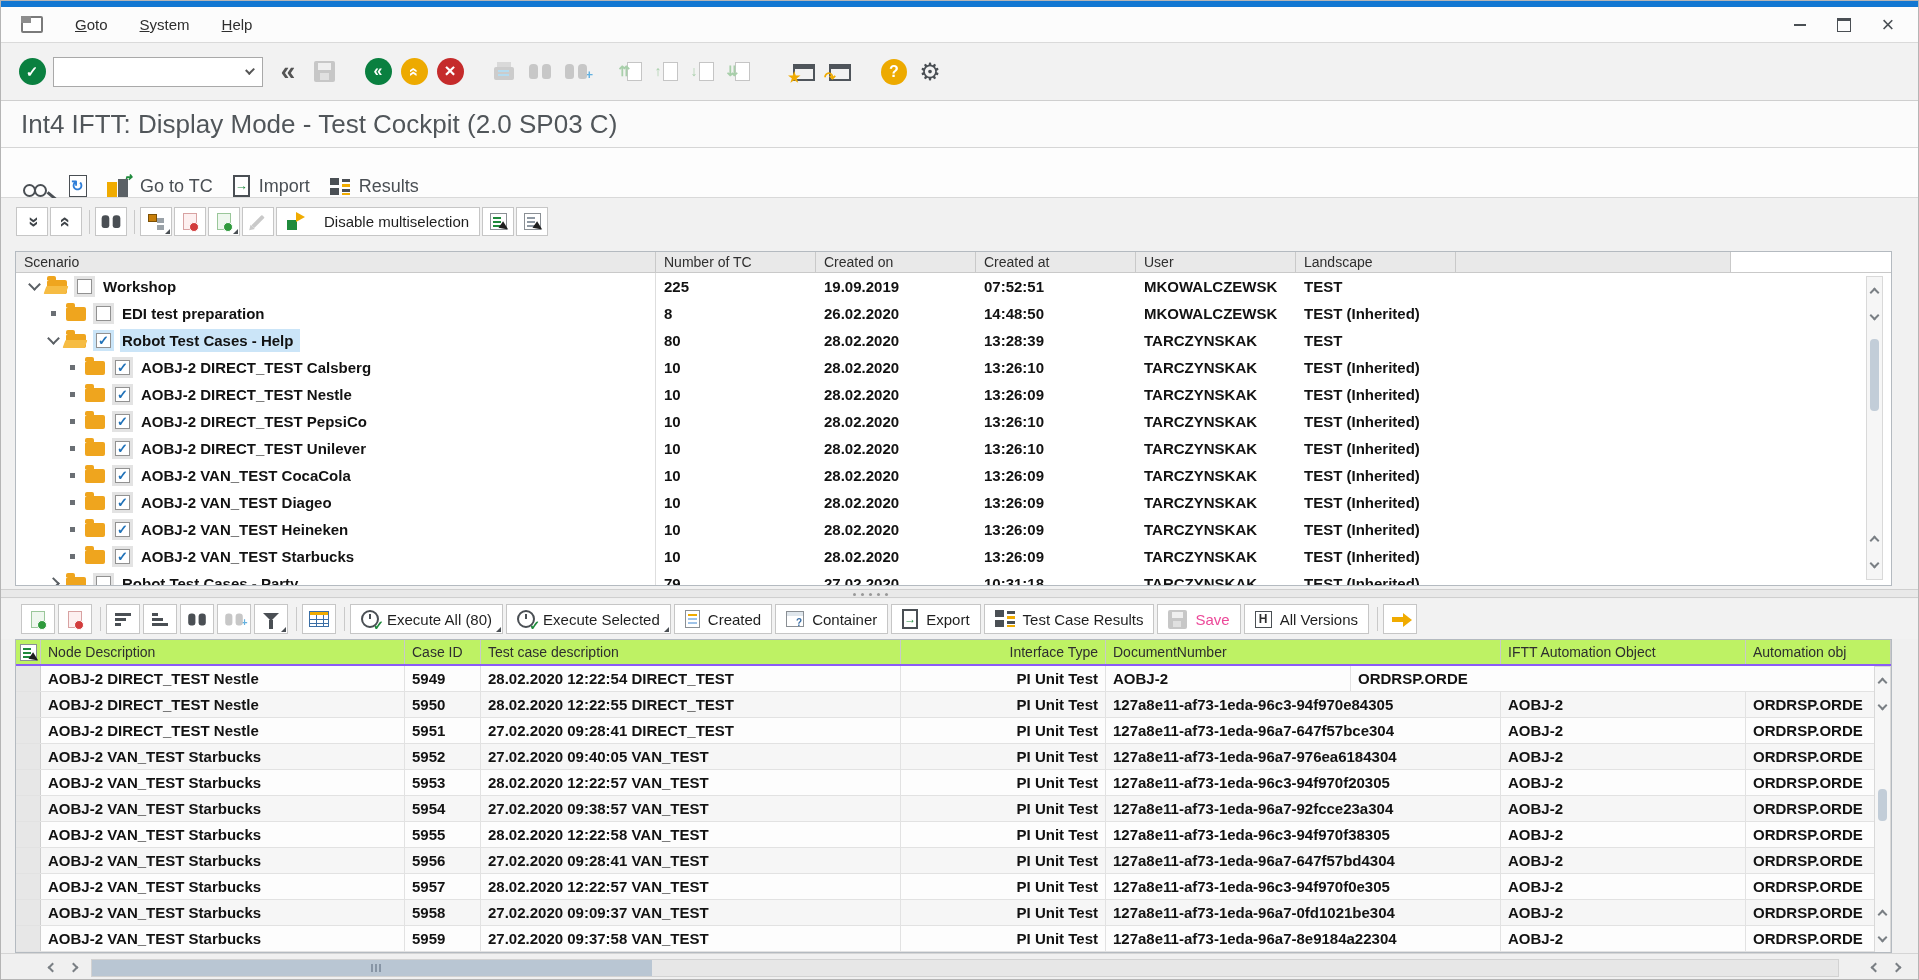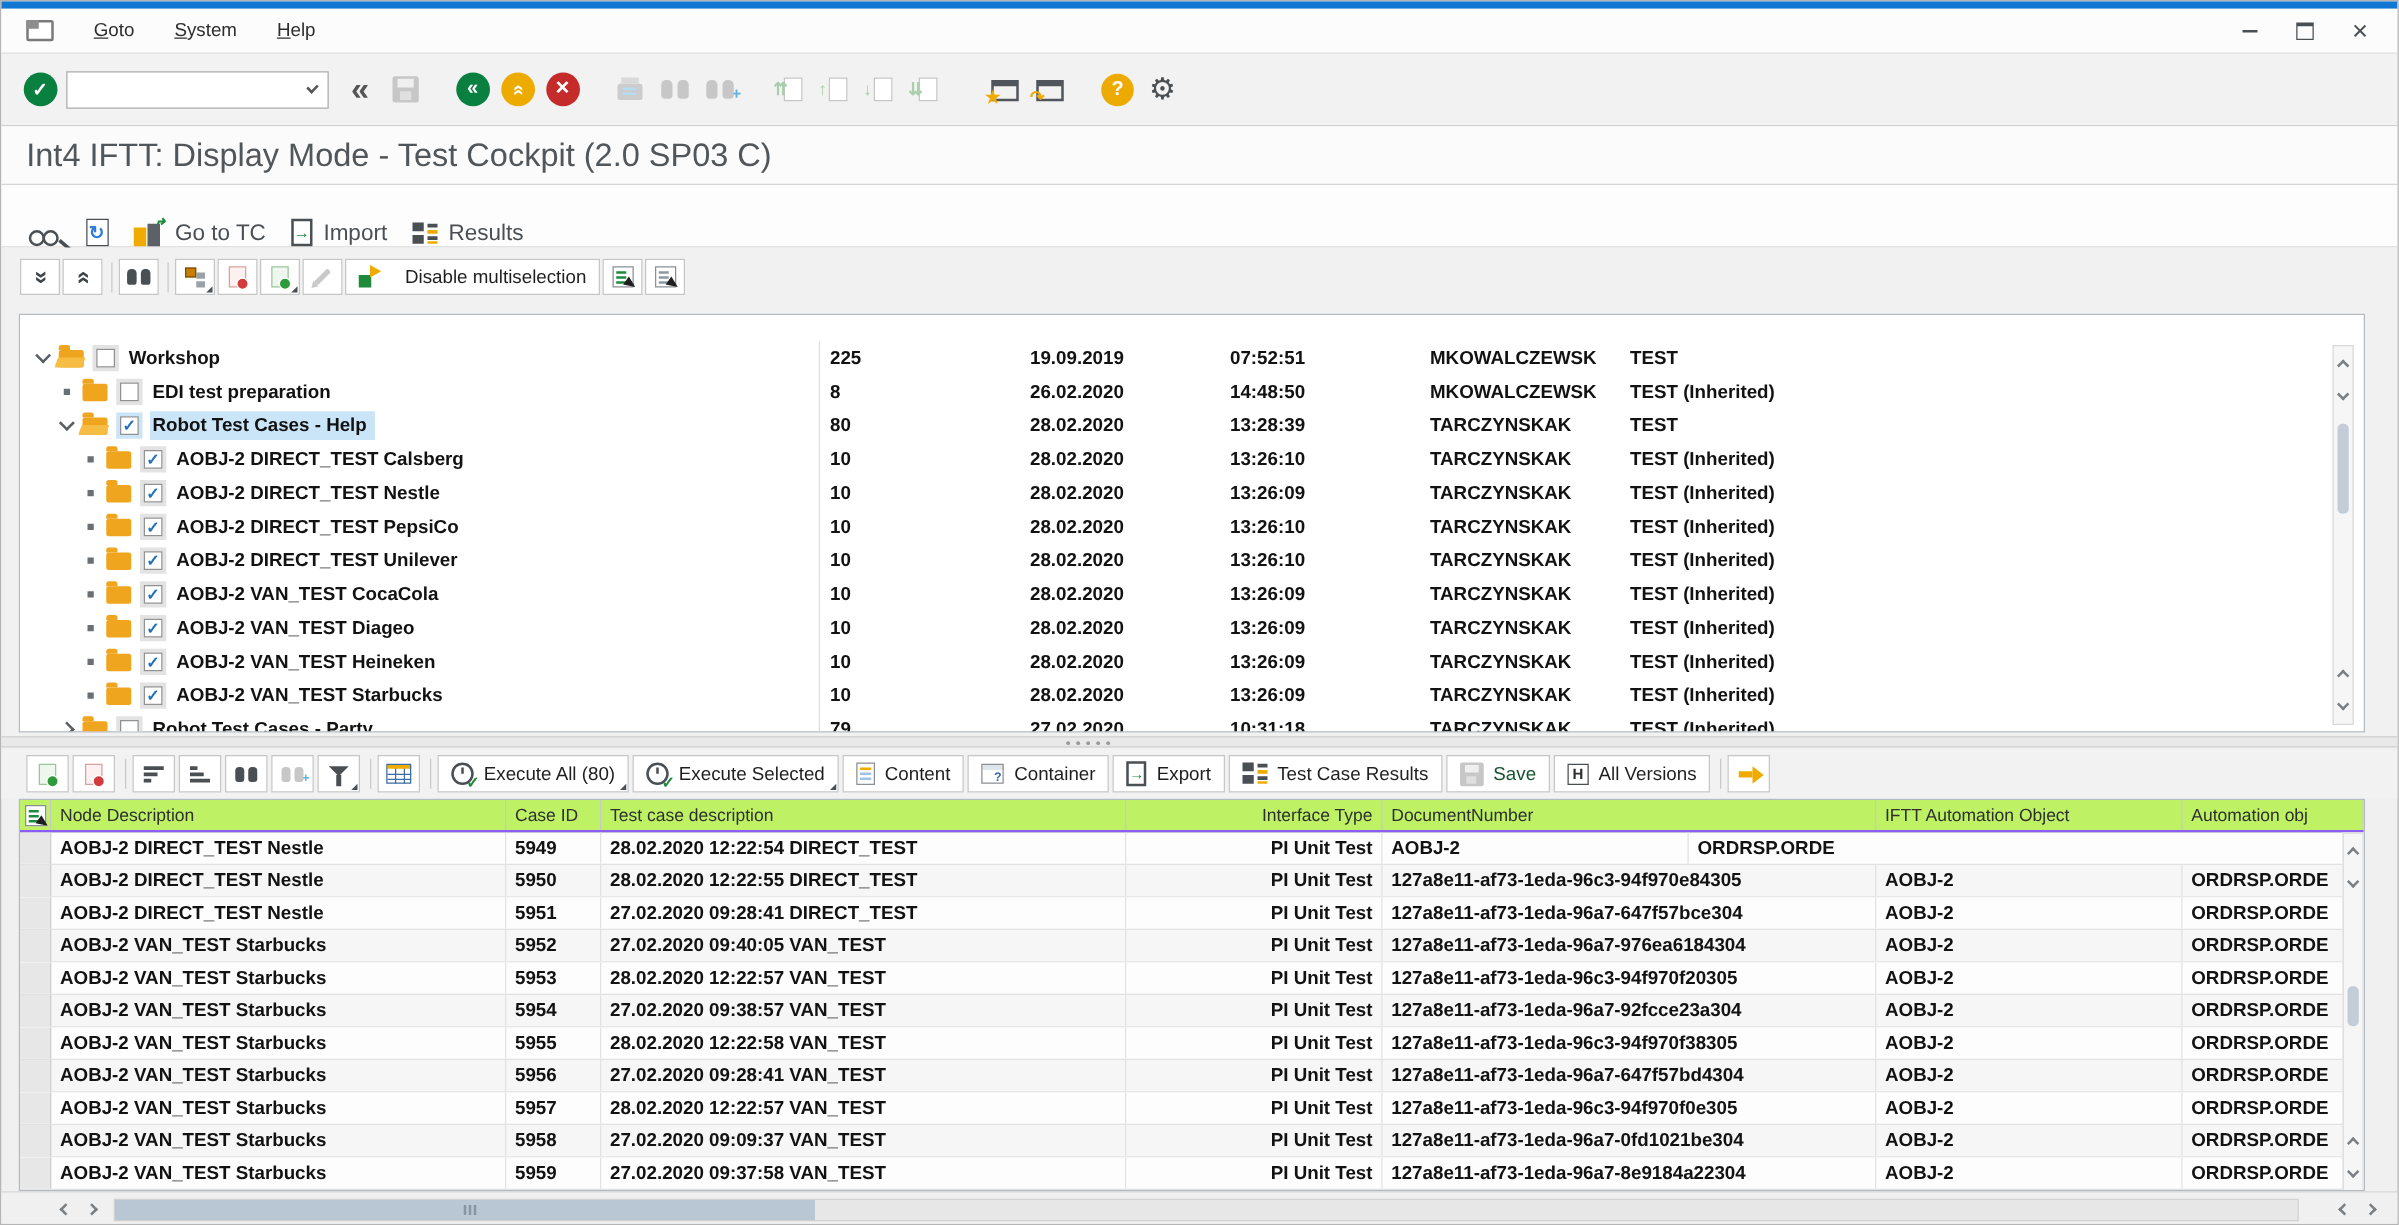--- a/index.html
+++ b/index.html
@@ -144,21 +144,21 @@
 
 
 .splitter{position:absolute;left:0;top:588px;width:100%;height:9px;background:#e9e9e9;border-top:1px solid #cfcfcf;border-bottom:1px solid #cfcfcf}
 .grip{position:absolute;left:852px;top:3px;width:3px;height:3px;border-radius:50%;background:#999;box-shadow:8px 0 0 #999,16px 0 0 #999,24px 0 0 #999,32px 0 0 #999}
 
 
 .bottom-toolbar{position:absolute;top:598px;left:0;width:100%;height:40px;background:#f2f2f2;display:flex;align-items:center;padding-left:20px}
 .btb{height:30px;background:#fff;border:1px solid #c6c6c6;display:flex;align-items:center;justify-content:center;position:relative;margin-right:3px}
 .btb.ico{width:34px}
 .btb.txt{padding:0 10px;gap:8px;font-size:15px;color:#1f1f1f;white-space:nowrap}
-.btb.disabled{color:#14532d}
+.btb.disabled{color:#ec4899}
 .clip{max-width:118px;overflow:hidden}
 .i-sortasc{width:16px;height:13px;background:linear-gradient(#4a4f54,#4a4f54) 0 0/6px 3px no-repeat,linear-gradient(#4a4f54,#4a4f54) 0 5px/11px 3px no-repeat,linear-gradient(#4a4f54,#4a4f54) 0 10px/16px 3px no-repeat}
 .i-sortdesc{width:16px;height:13px;background:linear-gradient(#4a4f54,#4a4f54) 0 0/16px 3px no-repeat,linear-gradient(#4a4f54,#4a4f54) 0 5px/11px 3px no-repeat,linear-gradient(#4a4f54,#4a4f54) 0 10px/6px 3px no-repeat}
 .i-filter{width:0;height:0;border-left:8px solid transparent;border-right:8px solid transparent;border-top:8px solid #4a4f54;position:relative;margin-top:-4px}
 .i-filter::after{content:"";position:absolute;left:-2px;top:-1px;width:4px;height:9px;background:#4a4f54}
 .i-table{width:20px;height:16px;border:1px solid #3a6ea5;background:
  linear-gradient(#f0ab00,#f0ab00) 0 0/20px 3px,
  linear-gradient(#3a6ea5,#3a6ea5) 0 7px/20px 1px,
  linear-gradient(#3a6ea5,#3a6ea5) 0 11px/20px 1px,
  linear-gradient(#3a6ea5,#3a6ea5) 6px 0/1px 16px,
@@ -367,20 +367,30 @@
       </span>
       <span class="ttb">
           <span class="i-selall"></span>
         </span>
       <span class="ttb">
           <span class="i-selall lines"></span>
         </span>
     </div>
 
     <div class="tree-grid">
+      <div class="thead">
+        <span class="th w-scen">Scenario</span>
+        <span class="th w-col">Number of TC</span>
+        <span class="th w-col">Created on</span>
+        <span class="th w-col">Created at</span>
+        <span class="th w-col">User</span>
+        <span class="th w-col">Landscape</span>
+        <span class="th w-fill"></span>
+        <span class="th rest"></span>
+      </div>
       <div class="tbody" id="tree-rows">
           <div class="trow">
             <div class="td scen">
               <span class="ind" style="width: 10px;"></span>
               <span class="mkwrap">
                 <span class="chev-exp"></span>
               </span>
               <span class="folder open"></span>
               <span class="cbf">
                 <span class="cb"></span>
@@ -650,21 +660,21 @@
       <span>Execute All (80)</span>
       <span class="corner"></span>
     </span>
     <span class="btb txt">
       <span class="i-exec"></span>
       <span class="clip">Execute Selected</span>
       <span class="corner"></span>
     </span>
     <span class="btb txt">
       <span class="i-content"></span>
-      <span>Content</span>
+      <span>Created</span>
     </span>
     <span class="btb txt">
       <span class="i-container"></span>
       <span>Container</span>
     </span>
     <span class="btb txt">
       <span class="i-export"></span>
       <span>Export</span>
     </span>
     <span class="btb txt">

